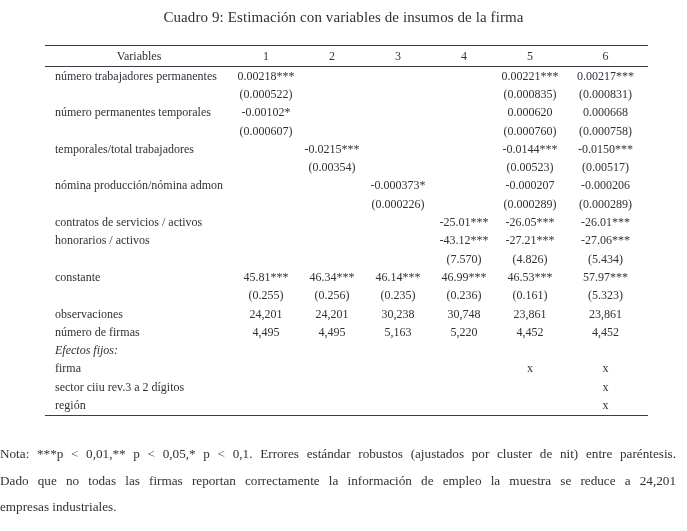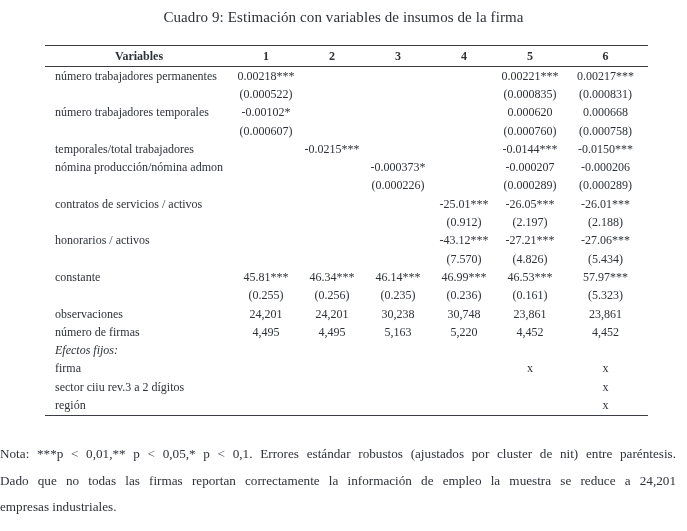--- a/index.html
+++ b/index.html
@@ -25,21 +25,21 @@
     position: absolute;
     left: 45px;
     top: 45px;
     width: 603px;
     border-collapse: collapse;
     table-layout: fixed;
     border-top: 1.4px solid #3a3e44;
     border-bottom: 1.4px solid #3a3e44;
   }
   table.reg th {
-    font-weight: bold;
+    font-weight: normal;
     font-size: 12px;
     height: 20px;
     padding: 0;
     text-align: center;
     border-bottom: 1px solid #3a3e44;
   }
   table.reg td {
     font-size: 12px;
     height: 18.3px;
     padding: 0;
@@ -104,21 +104,21 @@
       <tr>
           <td class="lbl"></td>
           <td>(0.000522)</td>
           <td></td>
           <td></td>
           <td></td>
           <td>(0.000835)</td>
           <td>(0.000831)</td>
         </tr>
       <tr>
-          <td class="lbl">número trabajadores temporales</td>
+          <td class="lbl">número permanentes temporales</td>
           <td>-0.00102*</td>
           <td></td>
           <td></td>
           <td></td>
           <td>0.000620</td>
           <td>0.000668</td>
         </tr>
       <tr>
           <td class="lbl"></td>
           <td>(0.000607)</td>
@@ -129,20 +129,29 @@
           <td>(0.000758)</td>
         </tr>
       <tr>
           <td class="lbl">temporales/total trabajadores</td>
           <td></td>
           <td>-0.0215***</td>
           <td></td>
           <td></td>
           <td>-0.0144***</td>
           <td>-0.0150***</td>
+        </tr>
+      <tr>
+          <td class="lbl"></td>
+          <td></td>
+          <td>(0.00354)</td>
+          <td></td>
+          <td></td>
+          <td>(0.00523)</td>
+          <td>(0.00517)</td>
         </tr>
       <tr>
           <td class="lbl">nómina producción/nómina admon</td>
           <td></td>
           <td></td>
           <td>-0.000373*</td>
           <td></td>
           <td>-0.000207</td>
           <td>-0.000206</td>
         </tr>
@@ -156,29 +165,20 @@
           <td>(0.000289)</td>
         </tr>
       <tr>
           <td class="lbl">contratos de servicios / activos</td>
           <td></td>
           <td></td>
           <td></td>
           <td>-25.01***</td>
           <td>-26.05***</td>
           <td>-26.01***</td>
-        </tr>
-      <tr>
-          <td class="lbl"></td>
-          <td></td>
-          <td></td>
-          <td></td>
-          <td>(0.912)</td>
-          <td>(2.197)</td>
-          <td>(2.188)</td>
         </tr>
       <tr>
           <td class="lbl">honorarios / activos</td>
           <td></td>
           <td></td>
           <td></td>
           <td>-43.12***</td>
           <td>-27.21***</td>
           <td>-27.06***</td>
         </tr>

